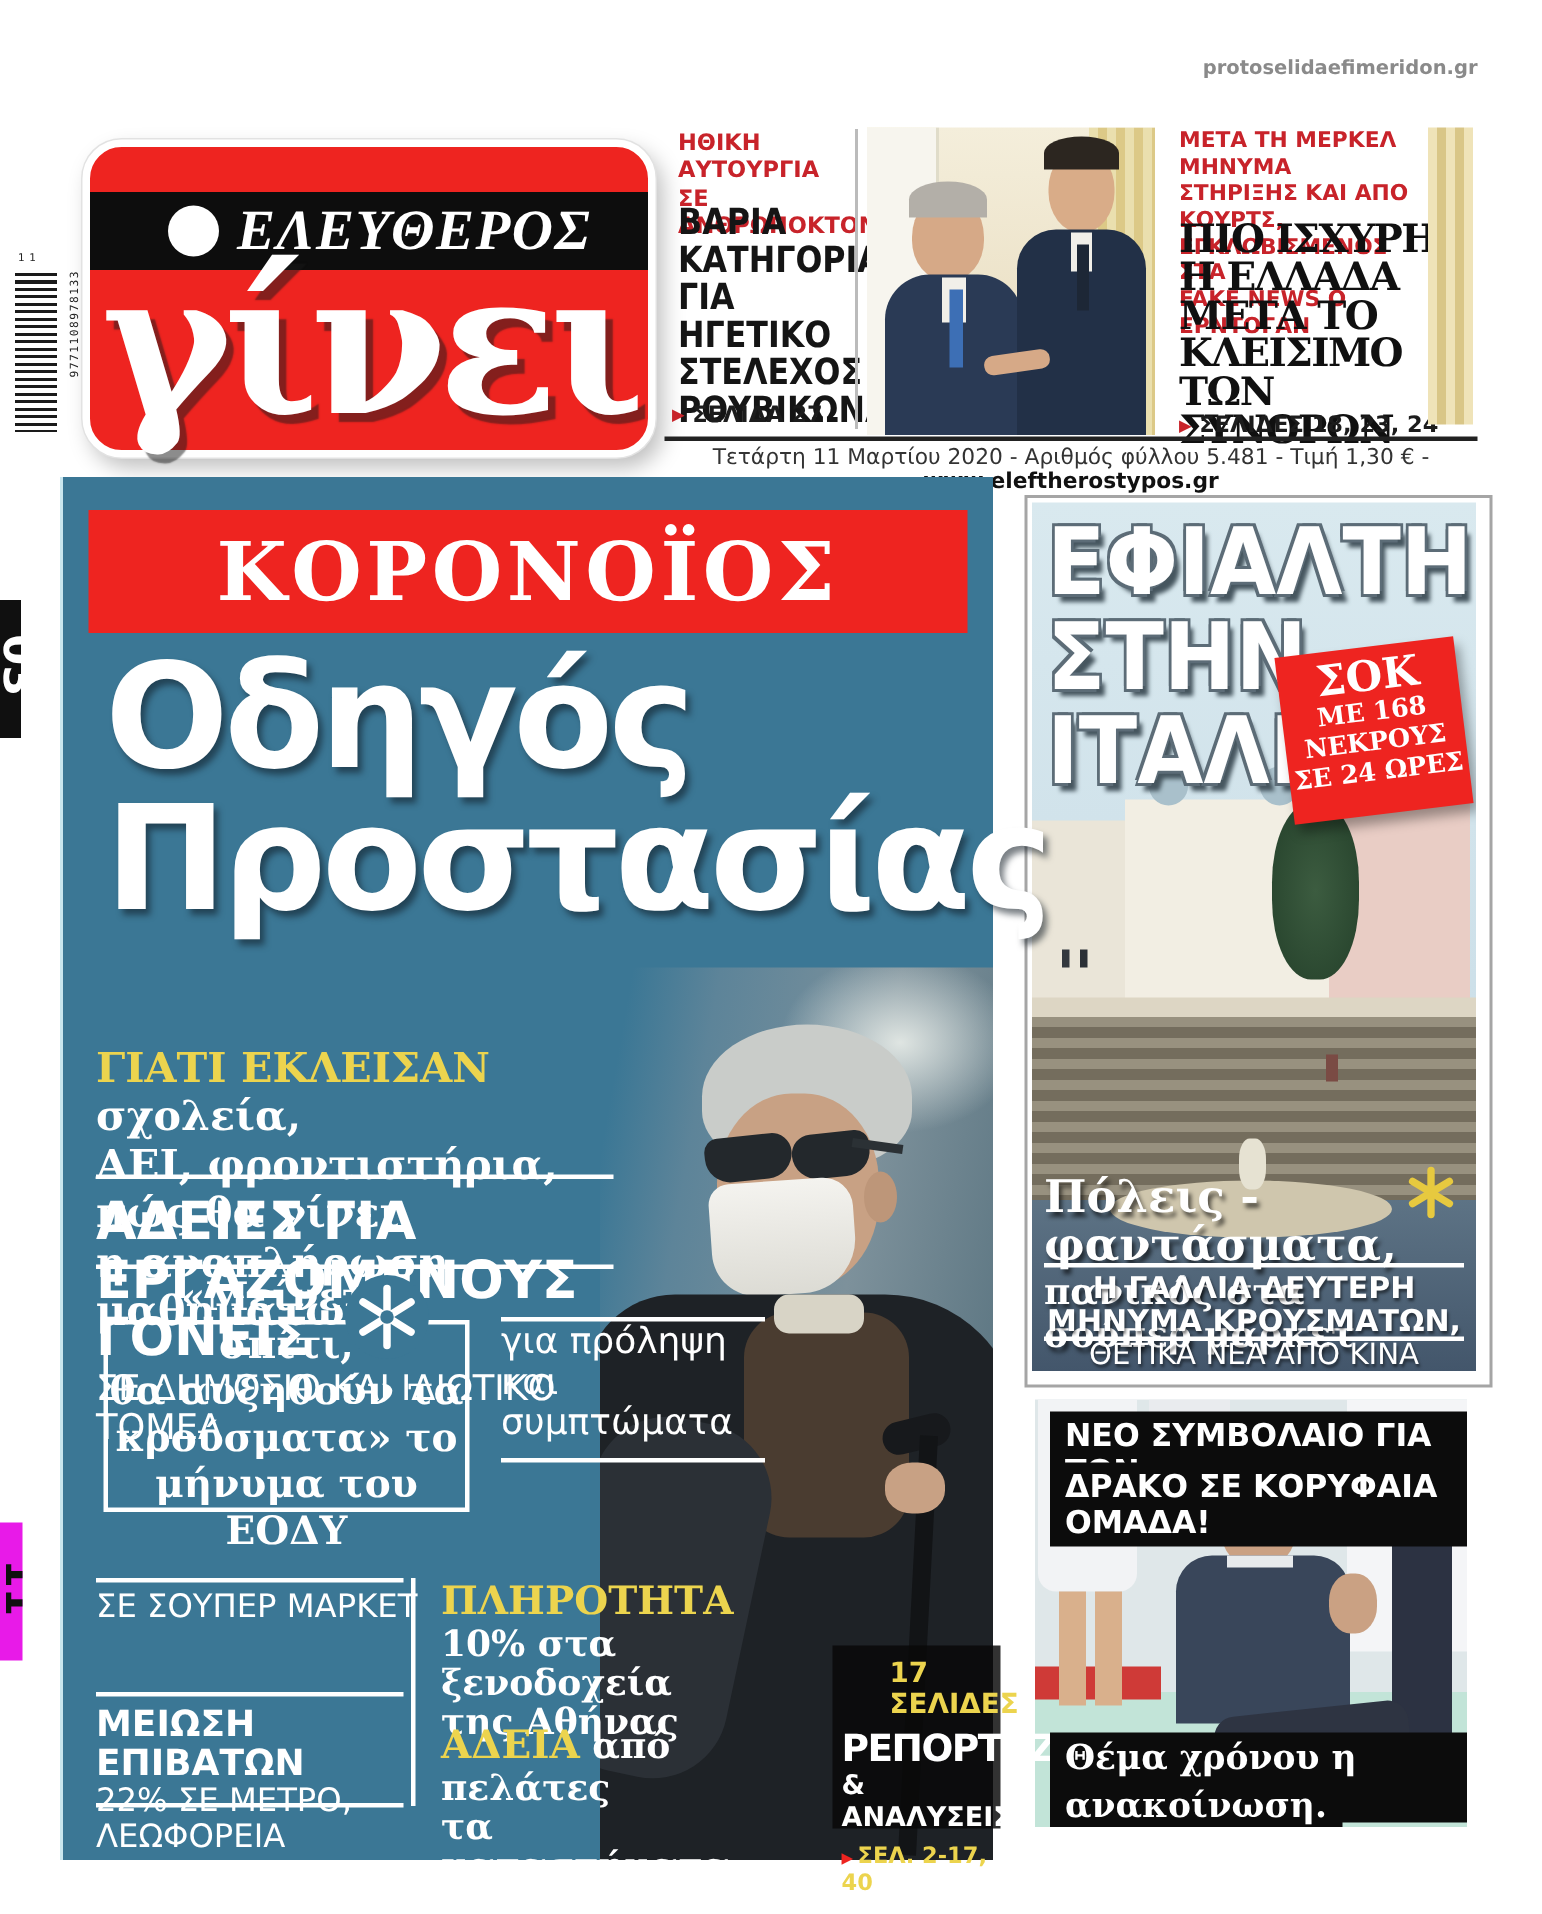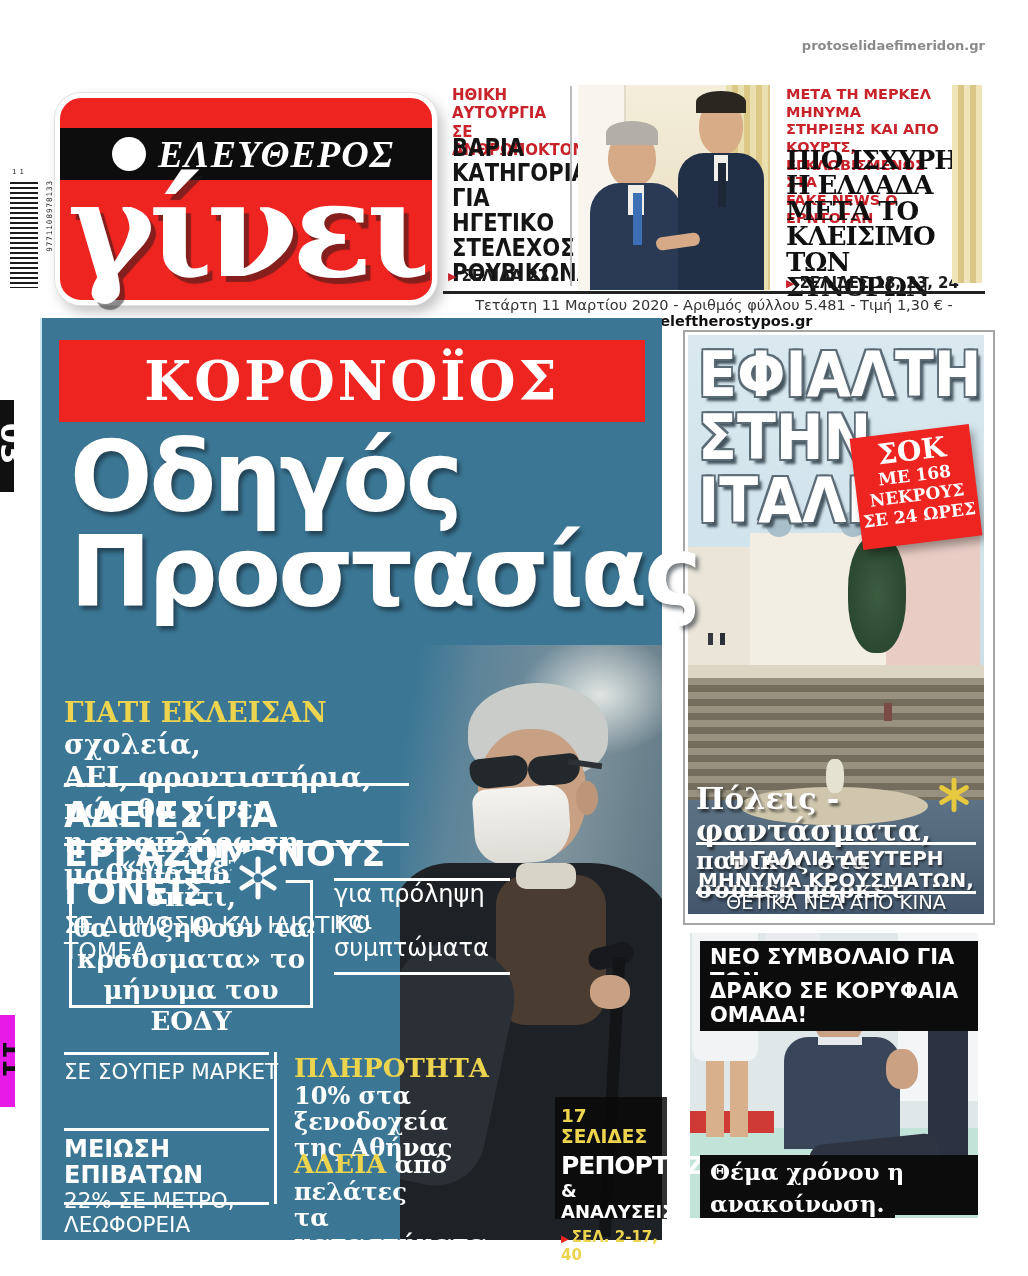--- a/index.html
+++ b/index.html
@@ -66,21 +66,21 @@
   #quotebox{left:27px;top:562px;width:238px;height:122px;border:3px solid #fff;z-index:2;
     display:flex;align-items:center;justify-content:center;text-align:center;}
   #quotebox div{font-family:"DejaVu Serif",serif;font-weight:bold;font-size:26px;line-height:1.2;color:#fff;}
   #qa{left:292px;top:560px;width:176px;z-index:2;}
   #qa .bold{font-weight:bold;font-size:28px;line-height:1.08;color:#fff;margin:8px 0 2px;}
   #qa .light{font-weight:normal;font-size:24px;line-height:1.12;color:#fff;margin-bottom:10px;}
   #star1{left:188px;top:532px;width:56px;height:56px;z-index:3;background:var(--teal);
     border-radius:50%;display:flex;align-items:center;justify-content:center;}
   #pagesbox{left:513px;top:779px;width:112px;height:122px;background:rgba(8,8,8,.83);z-index:3;
     padding:8px 6px;box-sizing:border-box;text-align:left;}
-  #pagesbox .l1{color:var(--yellow);font-weight:bold;font-size:18.5px;margin-bottom:4px;}
+  #pagesbox .l1{color:var(--yellow);font-weight:bold;font-size:18.5px;margin-bottom:4px;margin-left:32px;}
   #pagesbox .l2{color:#fff;font-weight:bold;font-size:25px;letter-spacing:-1px;}
   #pagesbox .l3{color:#fff;font-weight:bold;font-size:18px;margin-bottom:6px;}
   #pagesbox .ref{color:var(--yellow);font-weight:bold;font-size:15px;}
   #pagesbox .arr{color:var(--red);font-size:10px;margin-right:3px;}
   
   #italybox{left:683px;top:330px;width:302px;height:585px;background:#fff;
     border:2px solid #a5a5a5;padding:3px;box-sizing:content-box;}
   #italy-inner{position:relative;width:296px;height:579px;overflow:hidden;
     background:linear-gradient(180deg,#d9e9ef 0%,#cde0e9 55%,#c6dbe5 100%);}
   #italy-title{left:10px;top:8px;font-weight:bold;font-size:62px;line-height:1.02;color:#fff;

